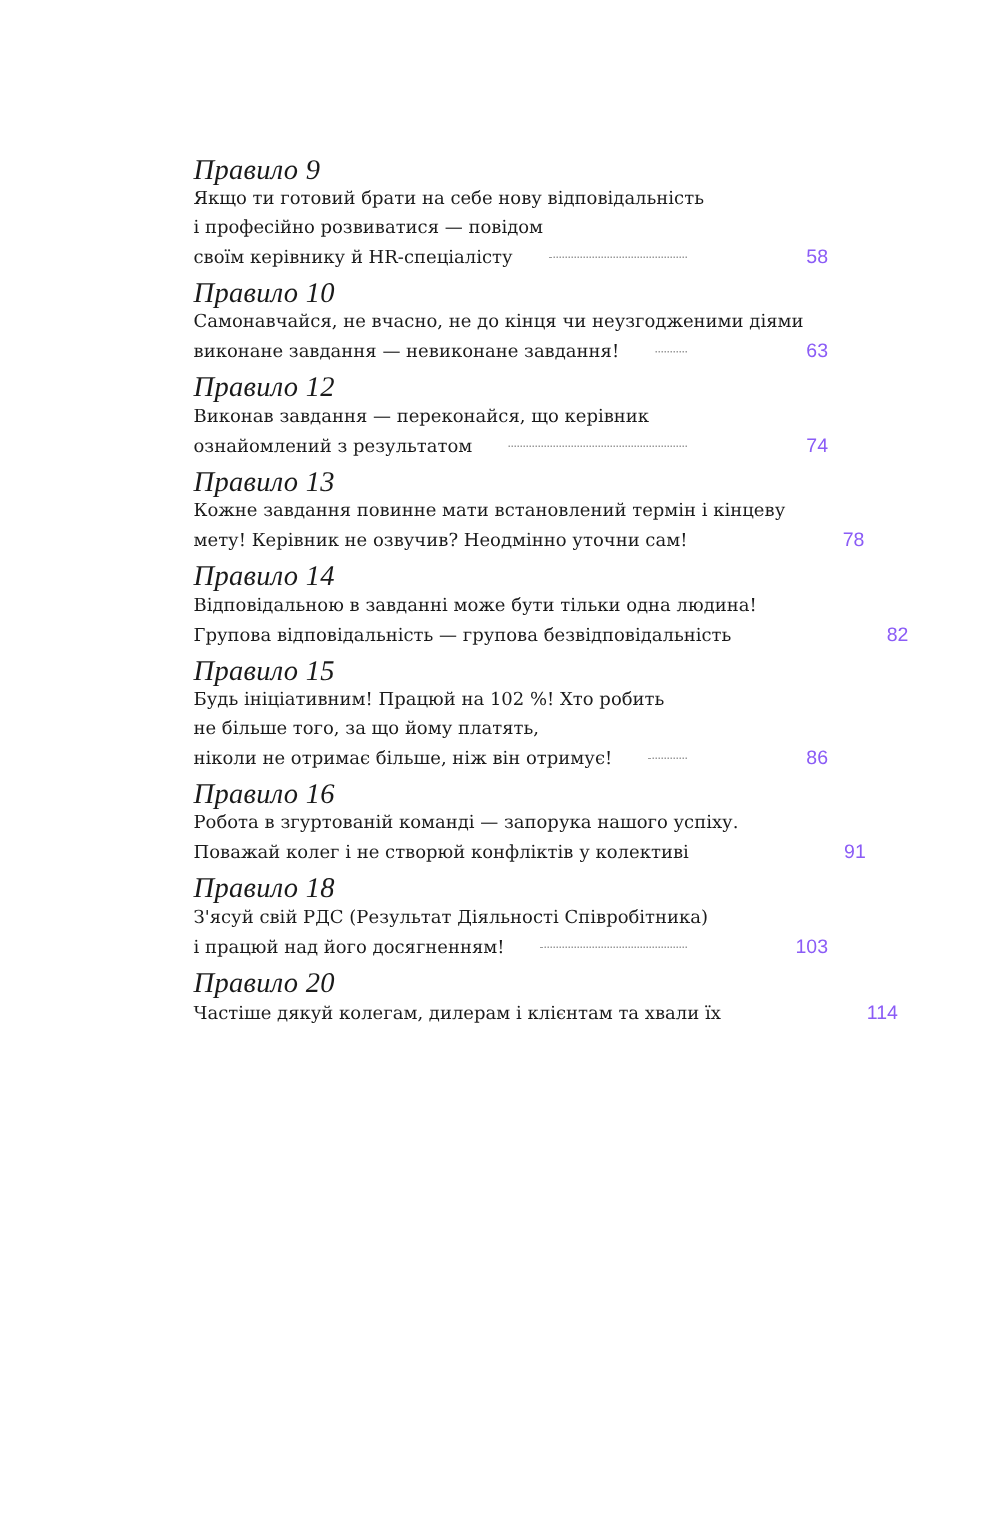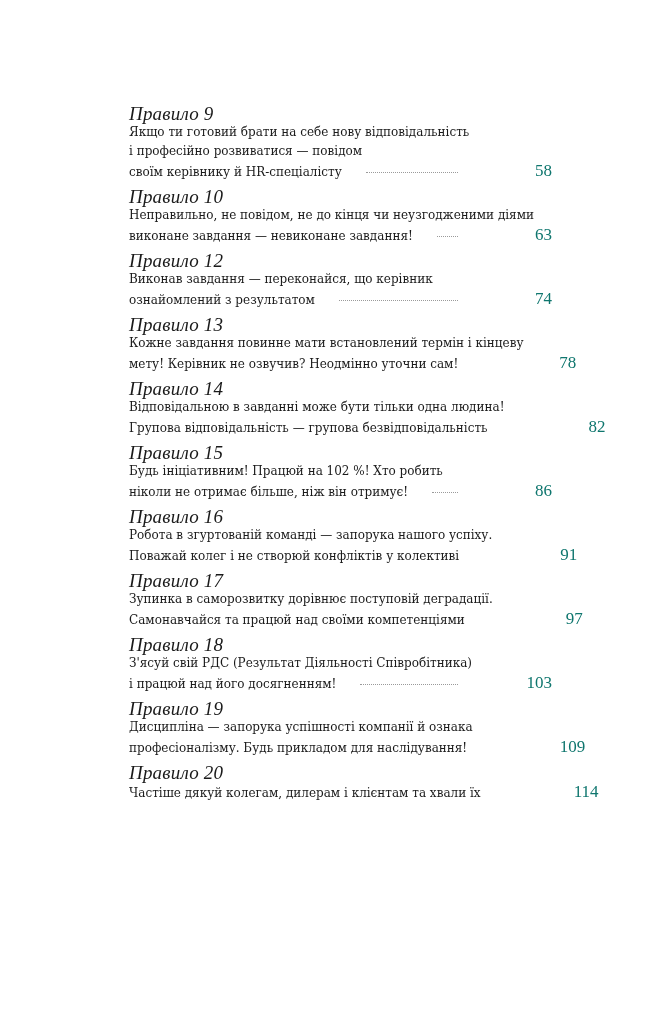--- a/index.html
+++ b/index.html
@@ -66,44 +66,44 @@
       align-items: baseline;
       padding-right: 48px;
     }
     .leader-wrap .leader {
       margin: 0 0 0 8px;
     }
     .page {
       flex: 0 0 auto;
       width: 30px;
       text-align: right;
-      font-family: Liberation Serif, serif;
-      font-size: 17px;
-      color: #0f766e;
+      font-family: Liberation Sans, sans-serif;
+      font-size: 13px;
+      color: #8b5cf6;
     }
   </style>
 </head>
 <body>
 
 <div class="toc" id="toc">
     <div class="entry">
       <div class="heading">Правило 9</div>
       <div class="line">Якщо ти готовий брати на себе нову відповідальність</div>
       <div class="line">і професійно розвиватися — повідом</div>
       <div class="last-line">
         <span class="last-text">своїм керівнику й HR-спеціалісту</span>
         <span class="leader-wrap">
           <span class="leader"></span>
         </span>
         <span class="page">58</span>
       </div>
     </div>
     <div class="entry">
       <div class="heading">Правило 10</div>
-      <div class="line">Неправильно, не повідом, не до кінця чи неузгодженими діями</div>
+      <div class="line">Самонавчайся, не вчасно, не до кінця чи неузгодженими діями</div>
       <div class="last-line">
         <span class="last-text">виконане завдання — невиконане завдання!</span>
         <span class="leader-wrap">
           <span class="leader"></span>
         </span>
         <span class="page">63</span>
       </div>
     </div>
     <div class="entry">
       <div class="heading">Правило 12</div>
@@ -134,70 +134,49 @@
         <span class="last-text">Групова відповідальність — групова безвідповідальність</span>
         <span class="leader-wrap">
           <span class="leader"></span>
         </span>
         <span class="page">82</span>
       </div>
     </div>
     <div class="entry">
       <div class="heading">Правило 15</div>
       <div class="line">Будь ініціативним! Працюй на 102 %! Хто робить</div>
+      <div class="line">не більше того, за що йому платять,</div>
       <div class="last-line">
         <span class="last-text">ніколи не отримає більше, ніж він отримує!</span>
         <span class="leader-wrap">
           <span class="leader"></span>
         </span>
         <span class="page">86</span>
       </div>
     </div>
     <div class="entry">
       <div class="heading">Правило 16</div>
       <div class="line">Робота в згуртованій команді — запорука нашого успіху.</div>
       <div class="last-line">
         <span class="last-text">Поважай колег і не створюй конфліктів у колективі</span>
         <span class="leader-wrap">
           <span class="leader"></span>
         </span>
         <span class="page">91</span>
       </div>
     </div>
     <div class="entry">
-      <div class="heading">Правило 17</div>
-      <div class="line">Зупинка в саморозвитку дорівнює поступовій деградації.</div>
-      <div class="last-line">
-        <span class="last-text">Самонавчайся та працюй над своїми компетенціями</span>
-        <span class="leader-wrap">
-          <span class="leader"></span>
-        </span>
-        <span class="page">97</span>
-      </div>
-    </div>
-    <div class="entry">
       <div class="heading">Правило 18</div>
       <div class="line">З'ясуй свій РДС (Результат Діяльності Співробітника)</div>
       <div class="last-line">
         <span class="last-text">і працюй над його досягненням!</span>
         <span class="leader-wrap">
           <span class="leader"></span>
         </span>
         <span class="page">103</span>
-      </div>
-    </div>
-    <div class="entry">
-      <div class="heading">Правило 19</div>
-      <div class="line">Дисципліна — запорука успішності компанії й ознака</div>
-      <div class="last-line">
-        <span class="last-text">професіоналізму. Будь прикладом для наслідування!</span>
-        <span class="leader-wrap">
-          <span class="leader"></span>
-        </span>
-        <span class="page">109</span>
       </div>
     </div>
     <div class="entry">
       <div class="heading">Правило 20</div>
       <div class="last-line">
         <span class="last-text">Частіше дякуй колегам, дилерам і клієнтам та хвали їх</span>
         <span class="leader-wrap">
           <span class="leader"></span>
         </span>
         <span class="page">114</span>

